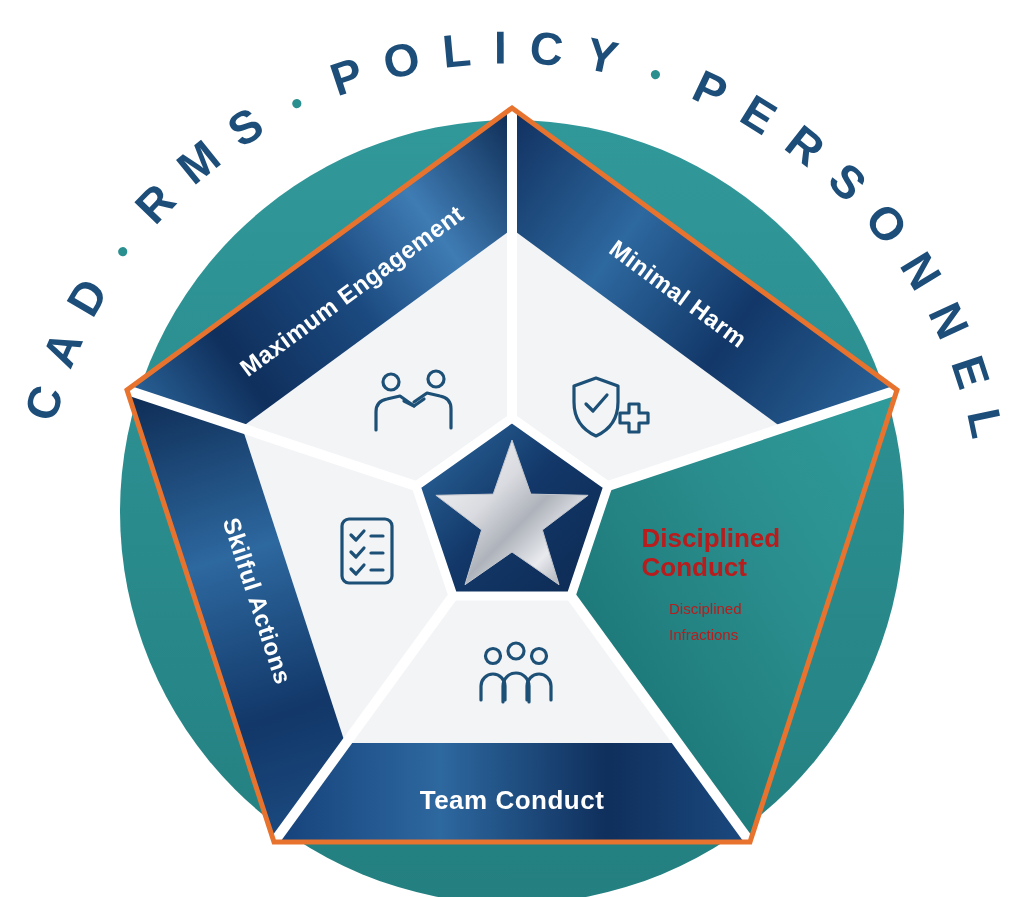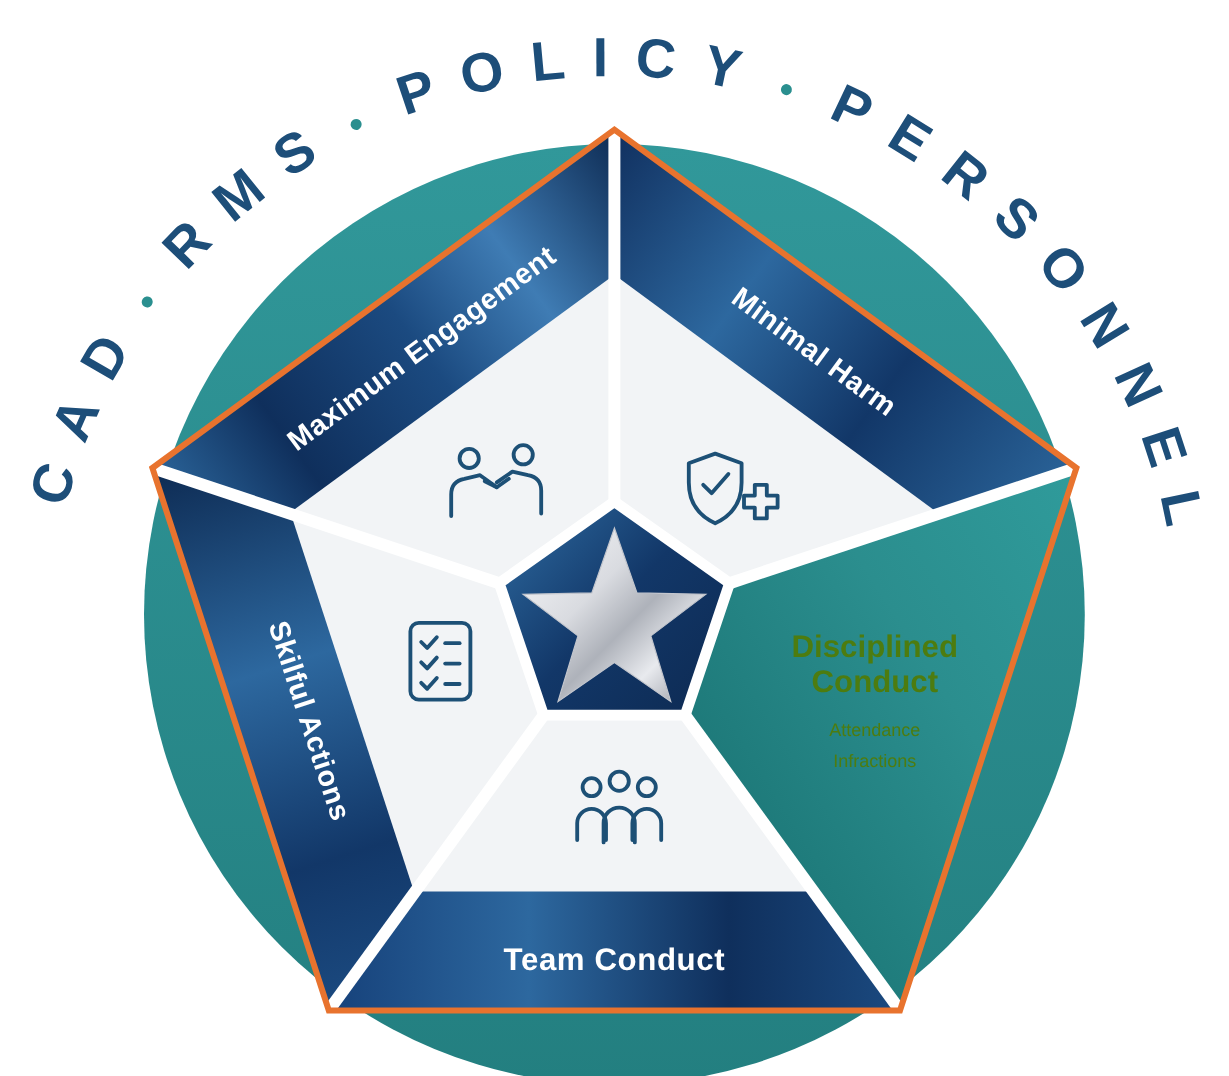--- a/index.html
+++ b/index.html
@@ -20,22 +20,21 @@
     font-size:24px;
     letter-spacing:0.5px;
     white-space:nowrap;
     text-align:center;
   }
   .seg-label.big{font-size:26px;}
   .disc-block{
     position:absolute;
     left:729px;top:586px;
     transform:translate(-50%,-50%);
-    text-align:center;
-    color:#4d7c0f;
+    color:#b91c1c;
   }
   .disc-title{
     font-weight:bold;
     font-size:26px;
     line-height:1.12;
     width:175px;
     margin:0 auto;
   }
   .disc-sub{
     font-size:15px;
@@ -180,17 +179,17 @@
     <div class="seg-label" style="left:352px;top:291px;--r:-36.3deg">Maximum Engagement</div>
 
     <div class="seg-label" style="left:678px;top:294px;--r:36.3deg">Minimal Harm</div>
 
     <div class="seg-label" style="left:257px;top:601px;--r:72deg">Skilful Actions</div>
 
     <div class="seg-label big" style="left:512px;top:800px">Team Conduct</div>
 
     <div class="disc-block">
       <div class="disc-title">Disciplined Conduct</div>
-      <div class="disc-sub">Attendance Infractions</div>
+      <div class="disc-sub">Disciplined Infractions</div>
     </div>
   </div>
 
 </div>
 
 </body></html>

